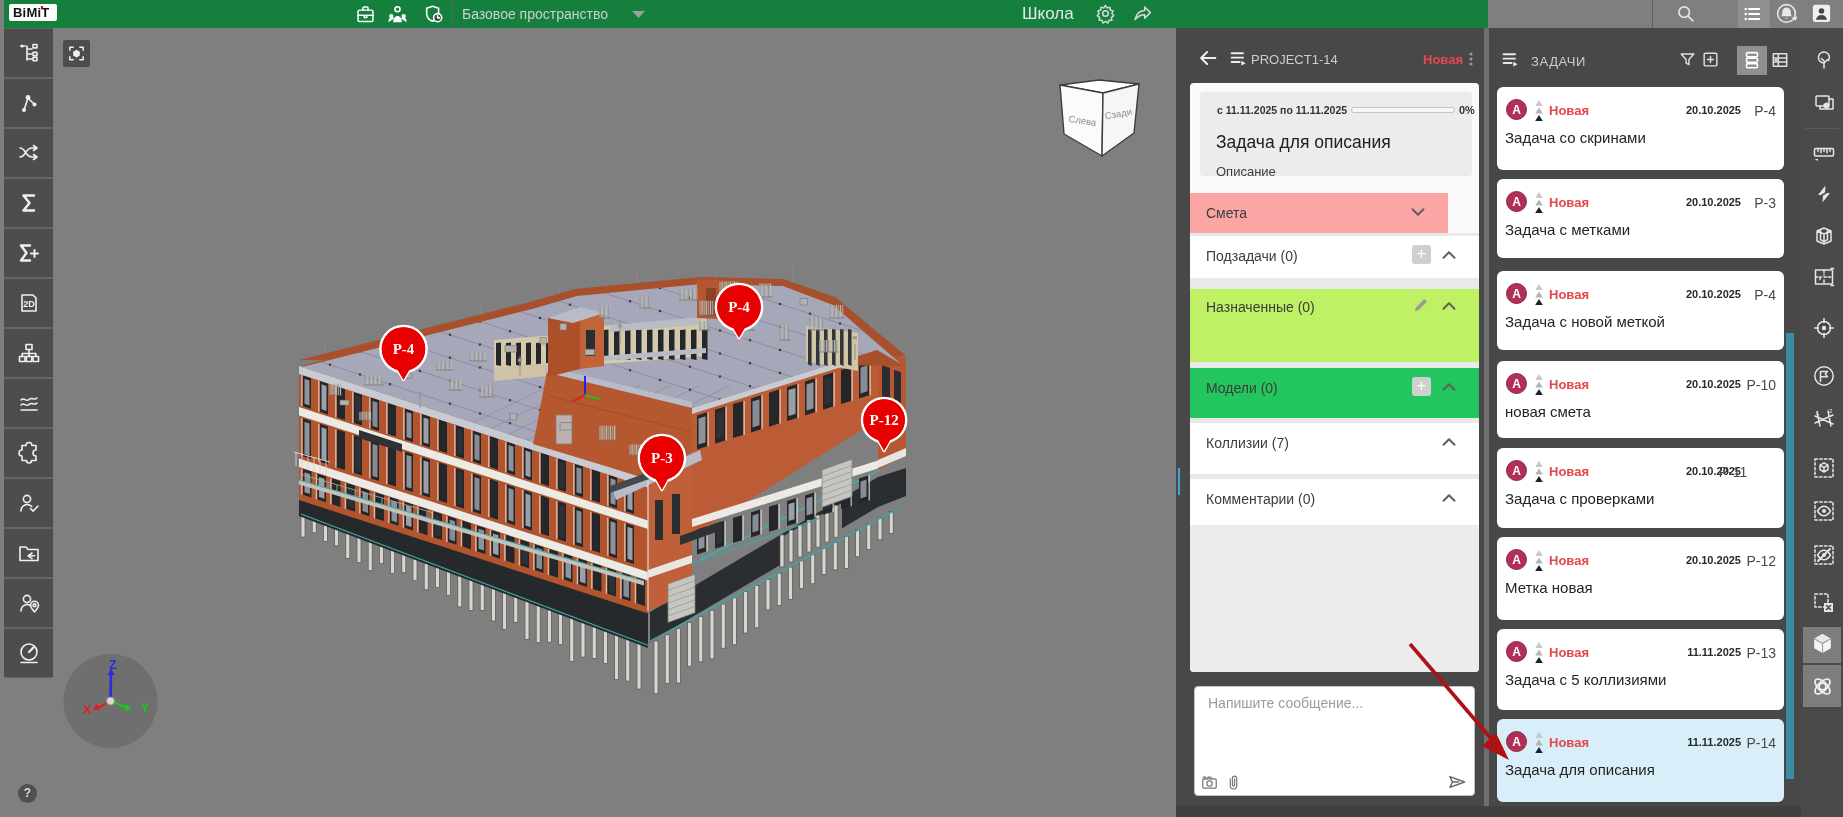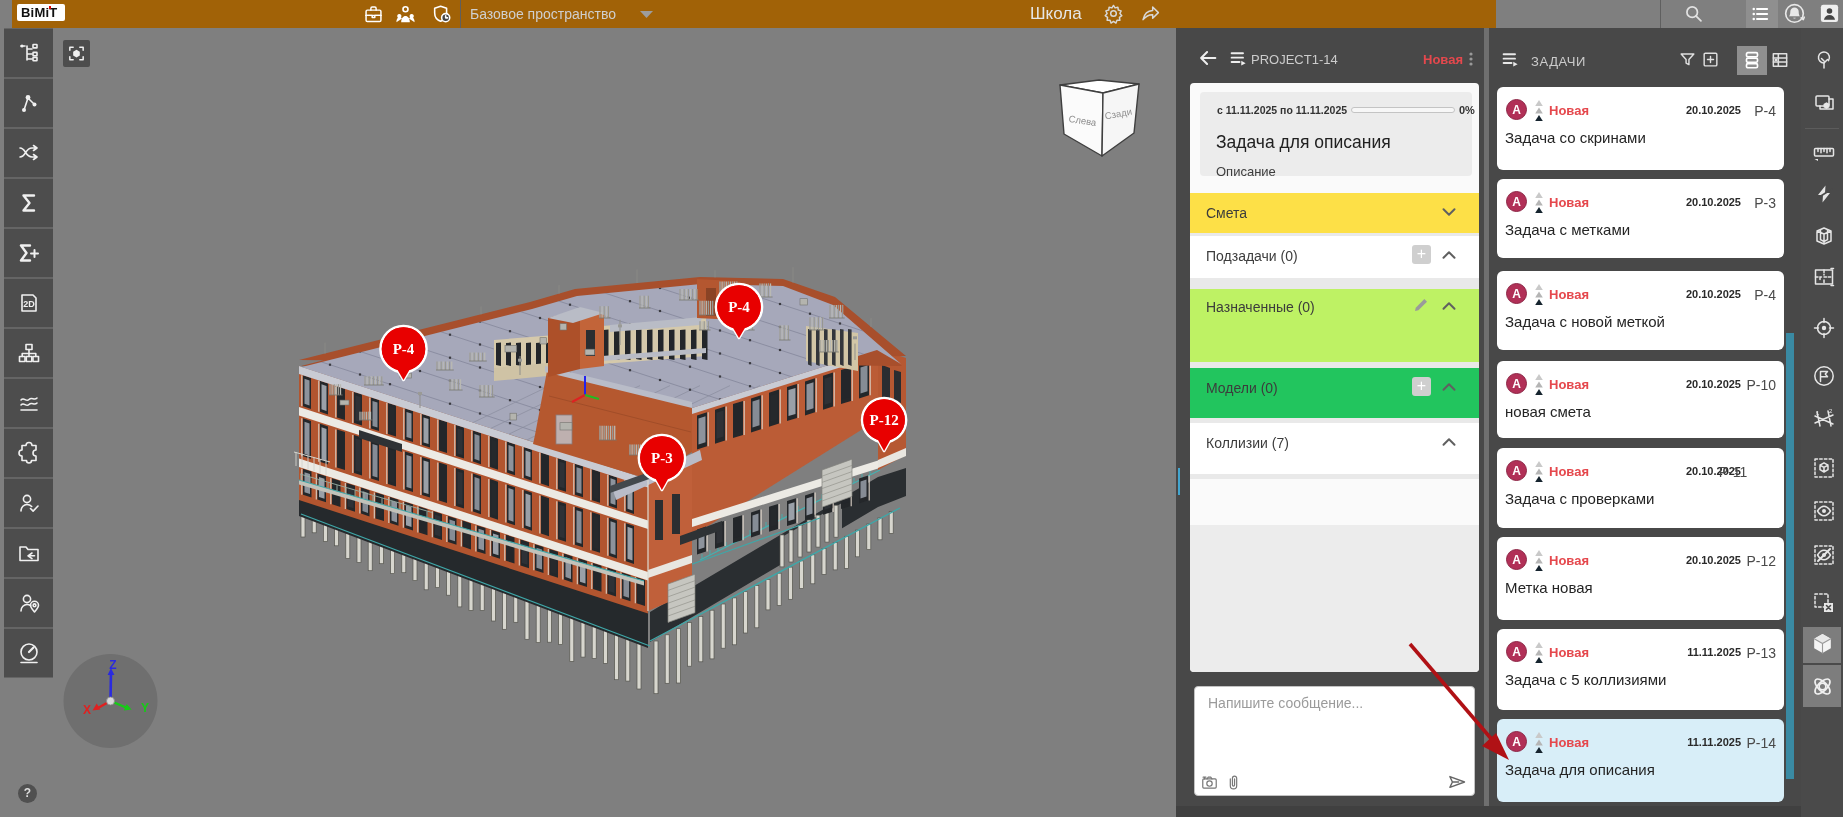--- a/index.html
+++ b/index.html
@@ -1,17 +1,17 @@
 <!DOCTYPE html>
 <html><head><meta charset="utf-8">
 <style>
 *{margin:0;padding:0;box-sizing:border-box}
 html,body{width:1843px;height:817px;overflow:hidden;font-family:"Liberation Sans",sans-serif;background:#7f7f7f}
 .abs{position:absolute}
-#topbar{position:absolute;left:12px;top:0;width:1484px;height:28px;background:#a16207}
+#topbar{position:absolute;left:4px;top:0;width:1484px;height:28px;background:#15803d}
 #viewport{position:absolute;left:0;top:28px;width:1176px;height:789px;background:#7f7f7f}
 .pan{position:absolute;top:28px;height:789px;background:#484848}
 .card{position:absolute;background:#fff;border-radius:6px}
 .stxt{font-size:14px;color:#3c3c3c}
 .red{color:#e5484d;font-weight:bold}
 .tdate{font-weight:bold;font-size:11px;color:#2a2a2a}
 .tid{font-size:14px;color:#4a4a4a}
 .ttitle{font-size:15px;color:#242424}
 </style></head><body>
 
@@ -1213,21 +1213,21 @@
 <div class="abs" style="left:151px;top:15px;width:104px;height:6px;border:1px solid #c4c4c4;border-radius:3px;background:#f7f7f7"></div>
 <div class="abs" style="left:259px;top:12px;font-size:11px;font-weight:bold;color:#333">0%</div>
 <div class="abs" style="left:16px;top:40px;font-size:17.5px;color:#212121">Задача для описания</div>
 <div class="abs" style="left:16px;top:72px;font-size:13px;color:#3d3d3d">Описание</div>
 </div>
 <div class="abs" style="left:0;top:150px;width:289px;height:3px;background:#e9e9e9"></div>
 <div class="abs" style="left:0;top:195px;width:289px;height:11px;background:#e9e9e9"></div>
 <div class="abs" style="left:0;top:279px;width:289px;height:6px;background:#e9e9e9"></div>
 <div class="abs" style="left:0;top:335px;width:289px;height:5px;background:#e9e9e9"></div>
 <div class="abs" style="left:0;top:391px;width:289px;height:5px;background:#e9e9e9"></div>
-<div class="abs" style="left:0;top:110px;width:289px;height:40px;background:#fde047">
+<div class="abs" style="left:0;top:110px;width:258px;height:40px;background:#fca5a5">
       <div class="abs stxt" style="left:16px;top:12px">Смета</div>
       <svg class="abs" style="right:18px;top:7px" width="24" height="24">
         <g transform="translate(1,1) scale(0.917)" fill="none" stroke="#606060" stroke-width="2" stroke-linecap="round" stroke-linejoin="round">
           <path d="M6 9 L12 15 L18 9" stroke-width="2.2"></path>
         </g>
       </svg>
     </div>
 <div class="abs" style="left:0;top:153px;width:289px;height:42px;background:#fff">
       <div class="abs stxt" style="left:16px;top:12px">Подзадачи (0)</div>
       <svg class="abs" style="right:18px;top:7px" width="24" height="24">
@@ -1254,20 +1254,28 @@
       <div class="abs stxt" style="left:16px;top:12px">Модели (0)</div>
       <svg class="abs" style="right:18px;top:7px" width="24" height="24">
         <g transform="translate(1,1) scale(0.917)" fill="none" stroke="#606060" stroke-width="2" stroke-linecap="round" stroke-linejoin="round">
           <path d="M6 15 L12 9 L18 15" stroke-width="2.2"></path>
         </g>
       </svg>
       <div class="abs" style="right:48px;top:9px;width:19px;height:19px;background:#cfcfcf;border-radius:3px;color:#fff;font-size:16px;text-align:center;line-height:18px">+</div>
     </div>
 <div class="abs" style="left:0;top:340px;width:289px;height:51px;background:#fff">
       <div class="abs stxt" style="left:16px;top:12px">Коллизии (7)</div>
+      <svg class="abs" style="right:18px;top:7px" width="24" height="24">
+        <g transform="translate(1,1) scale(0.917)" fill="none" stroke="#606060" stroke-width="2" stroke-linecap="round" stroke-linejoin="round">
+          <path d="M6 15 L12 9 L18 15" stroke-width="2.2"></path>
+        </g>
+      </svg>
+    </div>
+<div class="abs" style="left:0;top:396px;width:289px;height:46px;background:#fff">
+      <div class="abs stxt" style="left:16px;top:12px">Комментарии (0)</div>
       <svg class="abs" style="right:18px;top:7px" width="24" height="24">
         <g transform="translate(1,1) scale(0.917)" fill="none" stroke="#606060" stroke-width="2" stroke-linecap="round" stroke-linejoin="round">
           <path d="M6 15 L12 9 L18 15" stroke-width="2.2"></path>
         </g>
       </svg>
     </div>
 <div class="abs" style="left:0;top:442px;width:289px;height:147px;background:#ececec"></div>
 </div>
 <div class="abs" style="left:1194px;top:686px;width:281px;height:110px;background:#fff;border:1px solid #c2c2c2;border-radius:4px">
 <div class="abs" style="left:13px;top:8px;font-size:14px;color:#9b9b9b">Напишите сообщение...</div>

